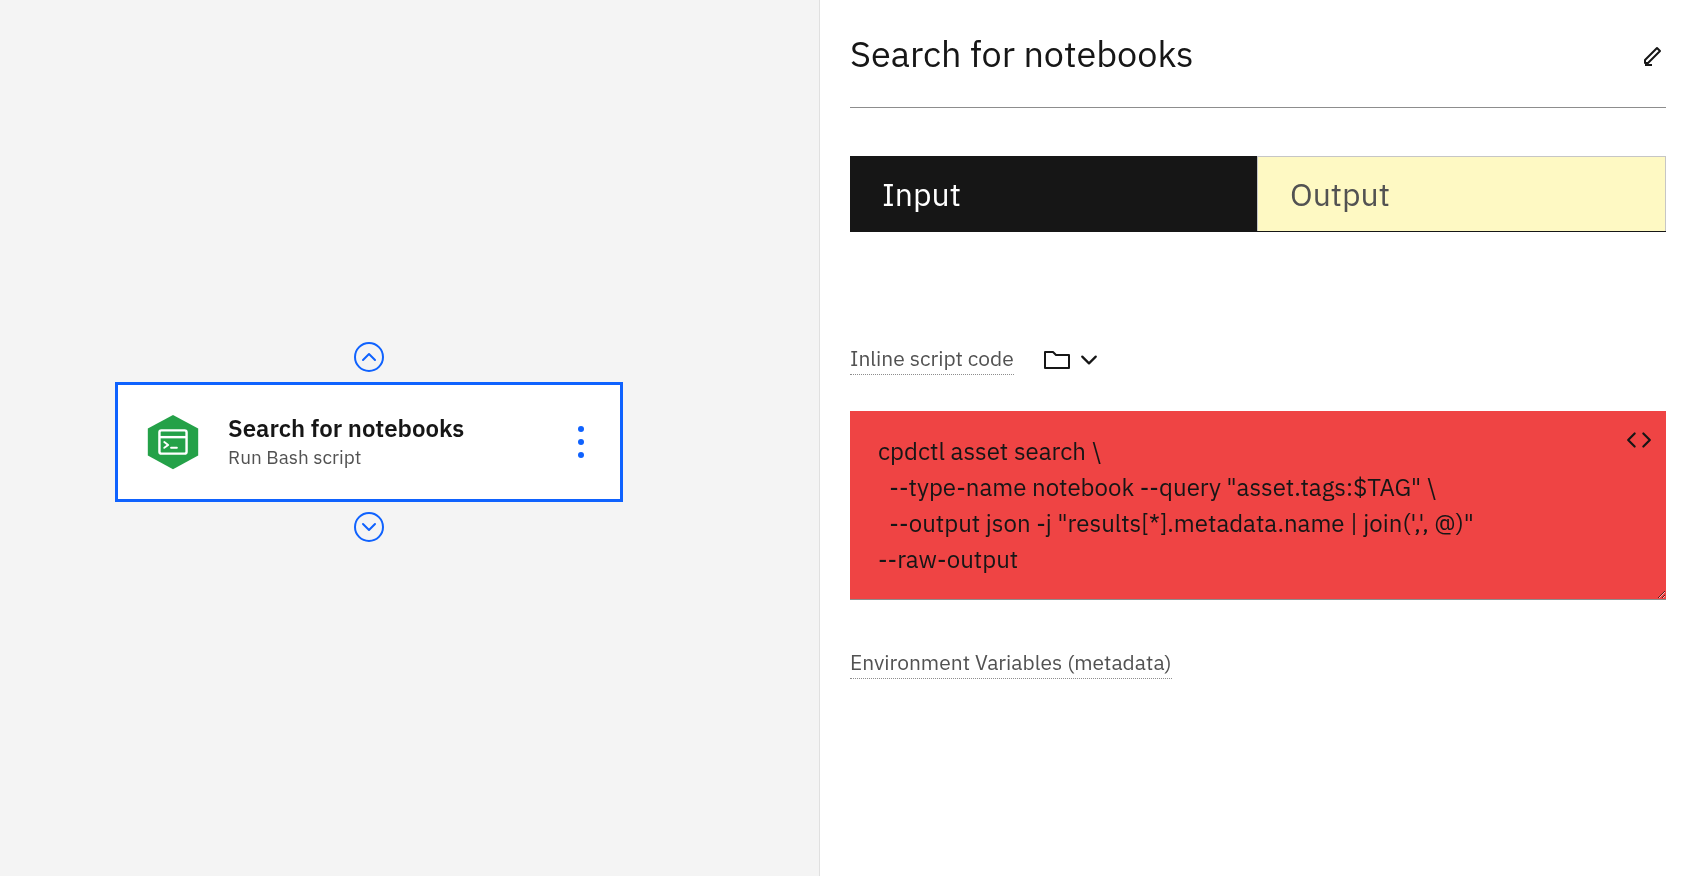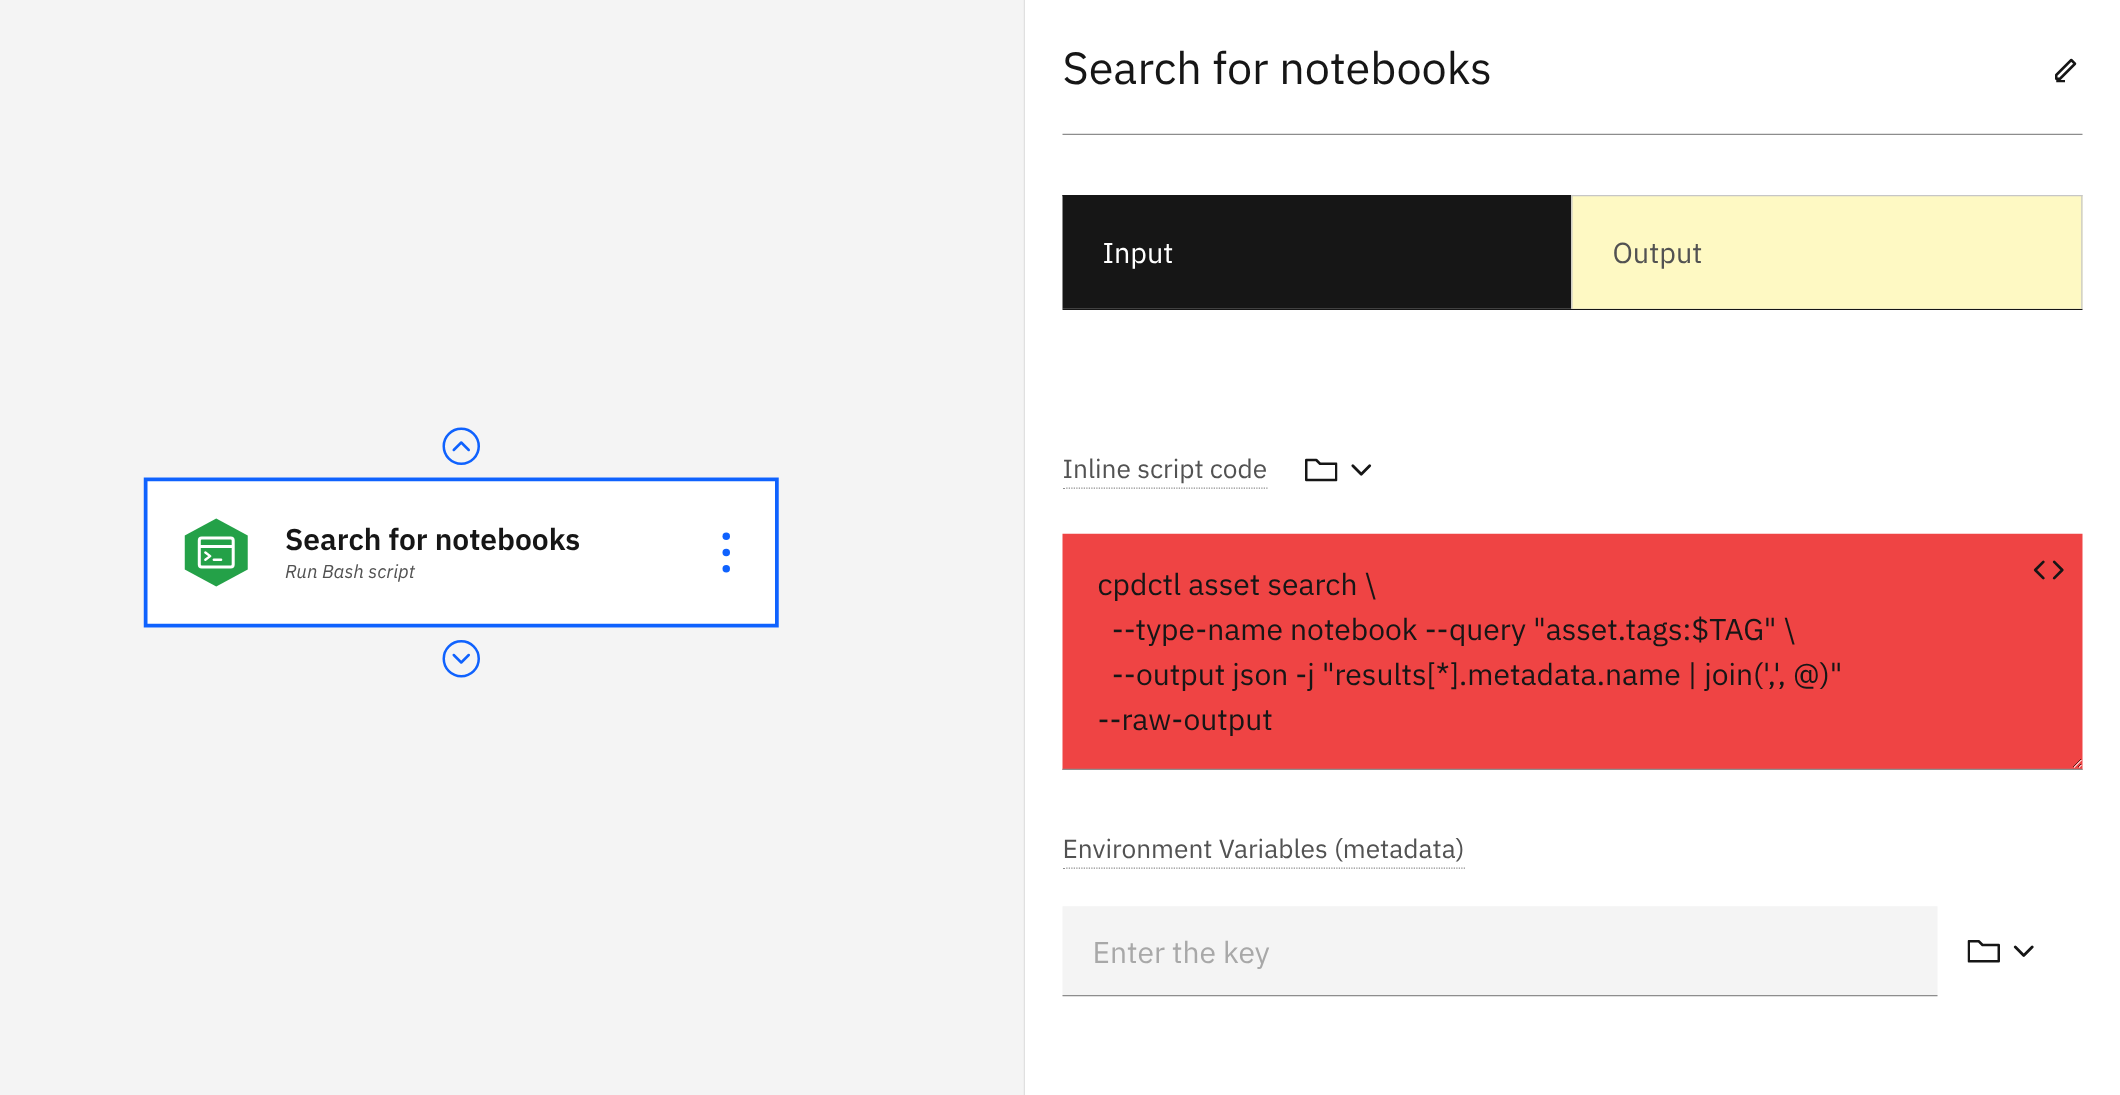--- a/index.html
+++ b/index.html
@@ -67,24 +67,23 @@
     .node-text {
       flex: 1;
     }
     .node-title {
       font-size: 24px;
       font-weight: 600;
       color: #161616;
       line-height: 1.3;
     }
     .node-subtitle {
-      font-size: 15px;
+      font-size: 19px;
       color: #525252;
       line-height: 1.4;
-      font-style: italic;
     }
     .kebab {
       width: 30px;
       display: flex;
       flex-direction: column;
       align-items: center;
       gap: 7px;
       cursor: pointer;
     }
     .kebab span {
@@ -112,25 +111,25 @@
       cursor: pointer;
     }
     
     .tabs {
       display: flex;
       margin-top: 48px;
       border-bottom: 1px solid #161616;
     }
     .tab {
       flex: 1;
-      height: 91px;
+      height: 75px;
       display: flex;
       align-items: center;
       padding: 0 32px;
-      font-size: 23px;
+      font-size: 32px;
       cursor: pointer;
       border-top: 1px solid #c6c6c6;
     }
     .tab.active {
       background: #161616;
       color: #fff;
       border-top-color: #161616;
     }
     .tab.inactive {
       background: #fef9c3;
@@ -298,25 +297,14 @@
   --type-name notebook --query "asset.tags:$TAG" \
   --output json -j "results[*].metadata.name | join(',', @)"
 --raw-output</div>
     <svg class="code-icon" viewBox="0 0 24 24">
       <path d="M8 6 L2 12 L8 18 M16 6 L22 12 L16 18" stroke="#161616" stroke-width="2" fill="none" stroke-linecap="round" stroke-linejoin="round"></path>
     </svg>
   </div>
 
   <span class="env-label">Environment Variables (metadata)</span>
 
-  <div class="env-input-row">
-    <input class="env-input" placeholder="Enter the key" style="">
-    <div class="folder-chevron">
-      <svg width="26" height="22" viewBox="0 0 26 22">
-        <path d="M1 3 L1 19 L25 19 L25 6 L12 6 L9 3 Z" fill="none" stroke="#161616" stroke-width="2" stroke-linejoin="round"></path>
-      </svg>
-      <svg width="18" height="18" viewBox="0 0 16 16">
-        <path d="M2 5 L8 11 L14 5" stroke="#161616" stroke-width="2" fill="none" stroke-linecap="round" stroke-linejoin="round"></path>
-      </svg>
-    </div>
-  </div>
 
 </div>
 
 </body></html>

